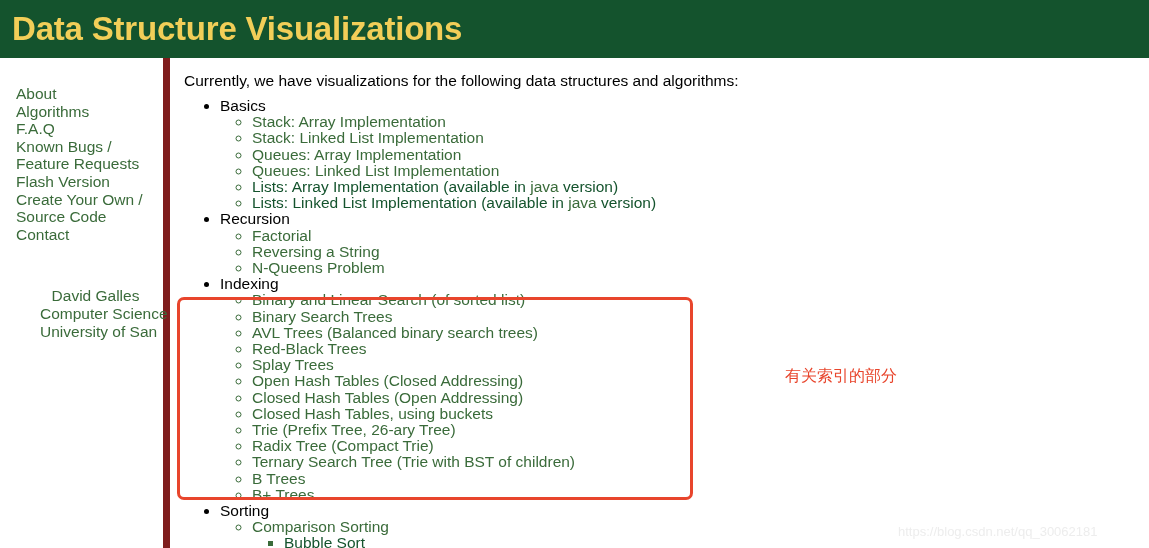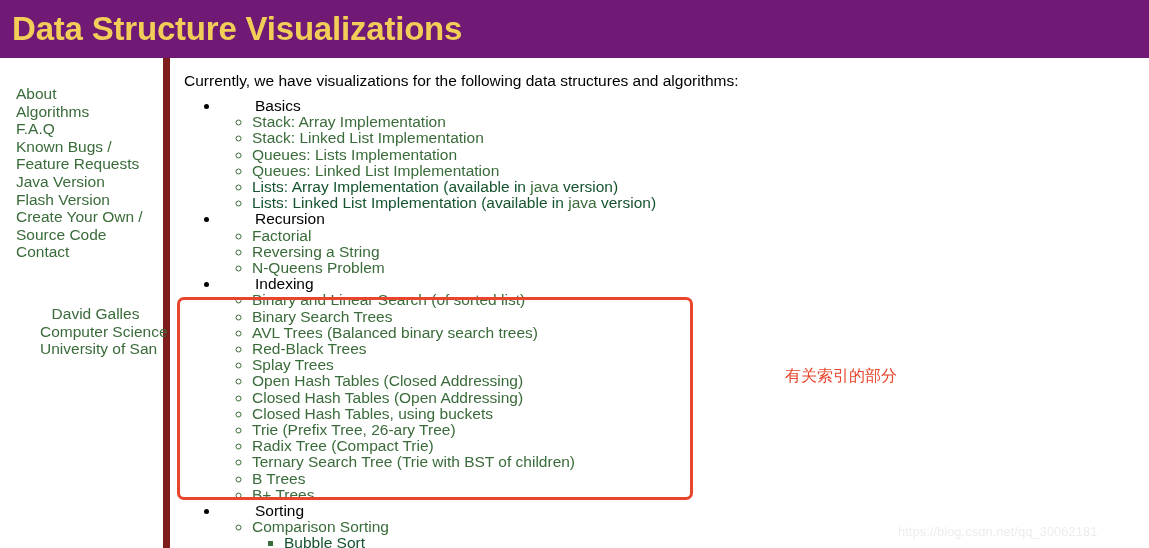--- a/index.html
+++ b/index.html
@@ -11,21 +11,21 @@
     height: 548px;
     overflow: hidden;
     background: #ffffff;
     font-family: "Liberation Sans", sans-serif;
     position: relative;
   }
 
   
   #site-header {
     height: 58px;
-    background: #701a75;
+    background: #14532d;
     display: flex;
     align-items: center;
     padding-left: 12px;
     box-sizing: border-box;
   }
   #site-title {
     color: #f2ce58;
     font-size: 33px;
     font-weight: bold;
     letter-spacing: -0.2px;
@@ -116,21 +116,20 @@
     line-height: 16.2px;
     color: #000000;
   }
   ul.lvl2 > li, ul.lvl3 > li {
     font-size: 15.5px;
     line-height: 16.2px;
     color: #3a6b3a;
   }
   .cat-label {
     color: #000000;
-    margin-left: 35px;
   }
   .item-link {
     color: #3a6b3a;
     text-decoration: none;
   }
   .plain-text {
     color: #14532d;
   }
   .inline-link {
     color: #3a6b3a;
@@ -183,23 +182,20 @@
       <li>
         <a href="#" class="nav-link">Algorithms</a>
       </li>
       <li>
         <a href="#" class="nav-link">F.A.Q</a>
       </li>
       <li>
         <a href="#" class="nav-link wrapped-left">Known Bugs / Feature Requests</a>
       </li>
       <li>
-        <a href="#" class="nav-link">Java Version</a>
-      </li>
-      <li>
         <a href="#" class="nav-link">Flash Version</a>
       </li>
       <li>
         <a href="#" class="nav-link wrapped-left">Create Your Own / Source Code</a>
       </li>
       <li>
         <a href="#" class="nav-link">Contact</a>
       </li>
     </ul>
 
@@ -219,21 +215,21 @@
       <li>
         <span class="cat-label">Basics</span>
         <ul class="lvl2">
           <li>
             <a href="#" class="item-link">Stack: Array Implementation</a>
           </li>
           <li>
             <a href="#" class="item-link">Stack: Linked List Implementation</a>
           </li>
           <li>
-            <a href="#" class="item-link">Queues: Lists Implementation</a>
+            <a href="#" class="item-link">Queues: Array Implementation</a>
           </li>
           <li>
             <a href="#" class="item-link">Queues: Linked List Implementation</a>
           </li>
           <li><span class="plain-text">Lists: Array Implementation (available in </span><a href="#" class="inline-link">java</a><span class="plain-text"> version)</span></li>
           <li><span class="plain-text">Lists: Linked List Implementation (available in </span><a href="#" class="inline-link">java</a><span class="plain-text"> version)</span></li>
         </ul>
       </li>
 
       <li>

